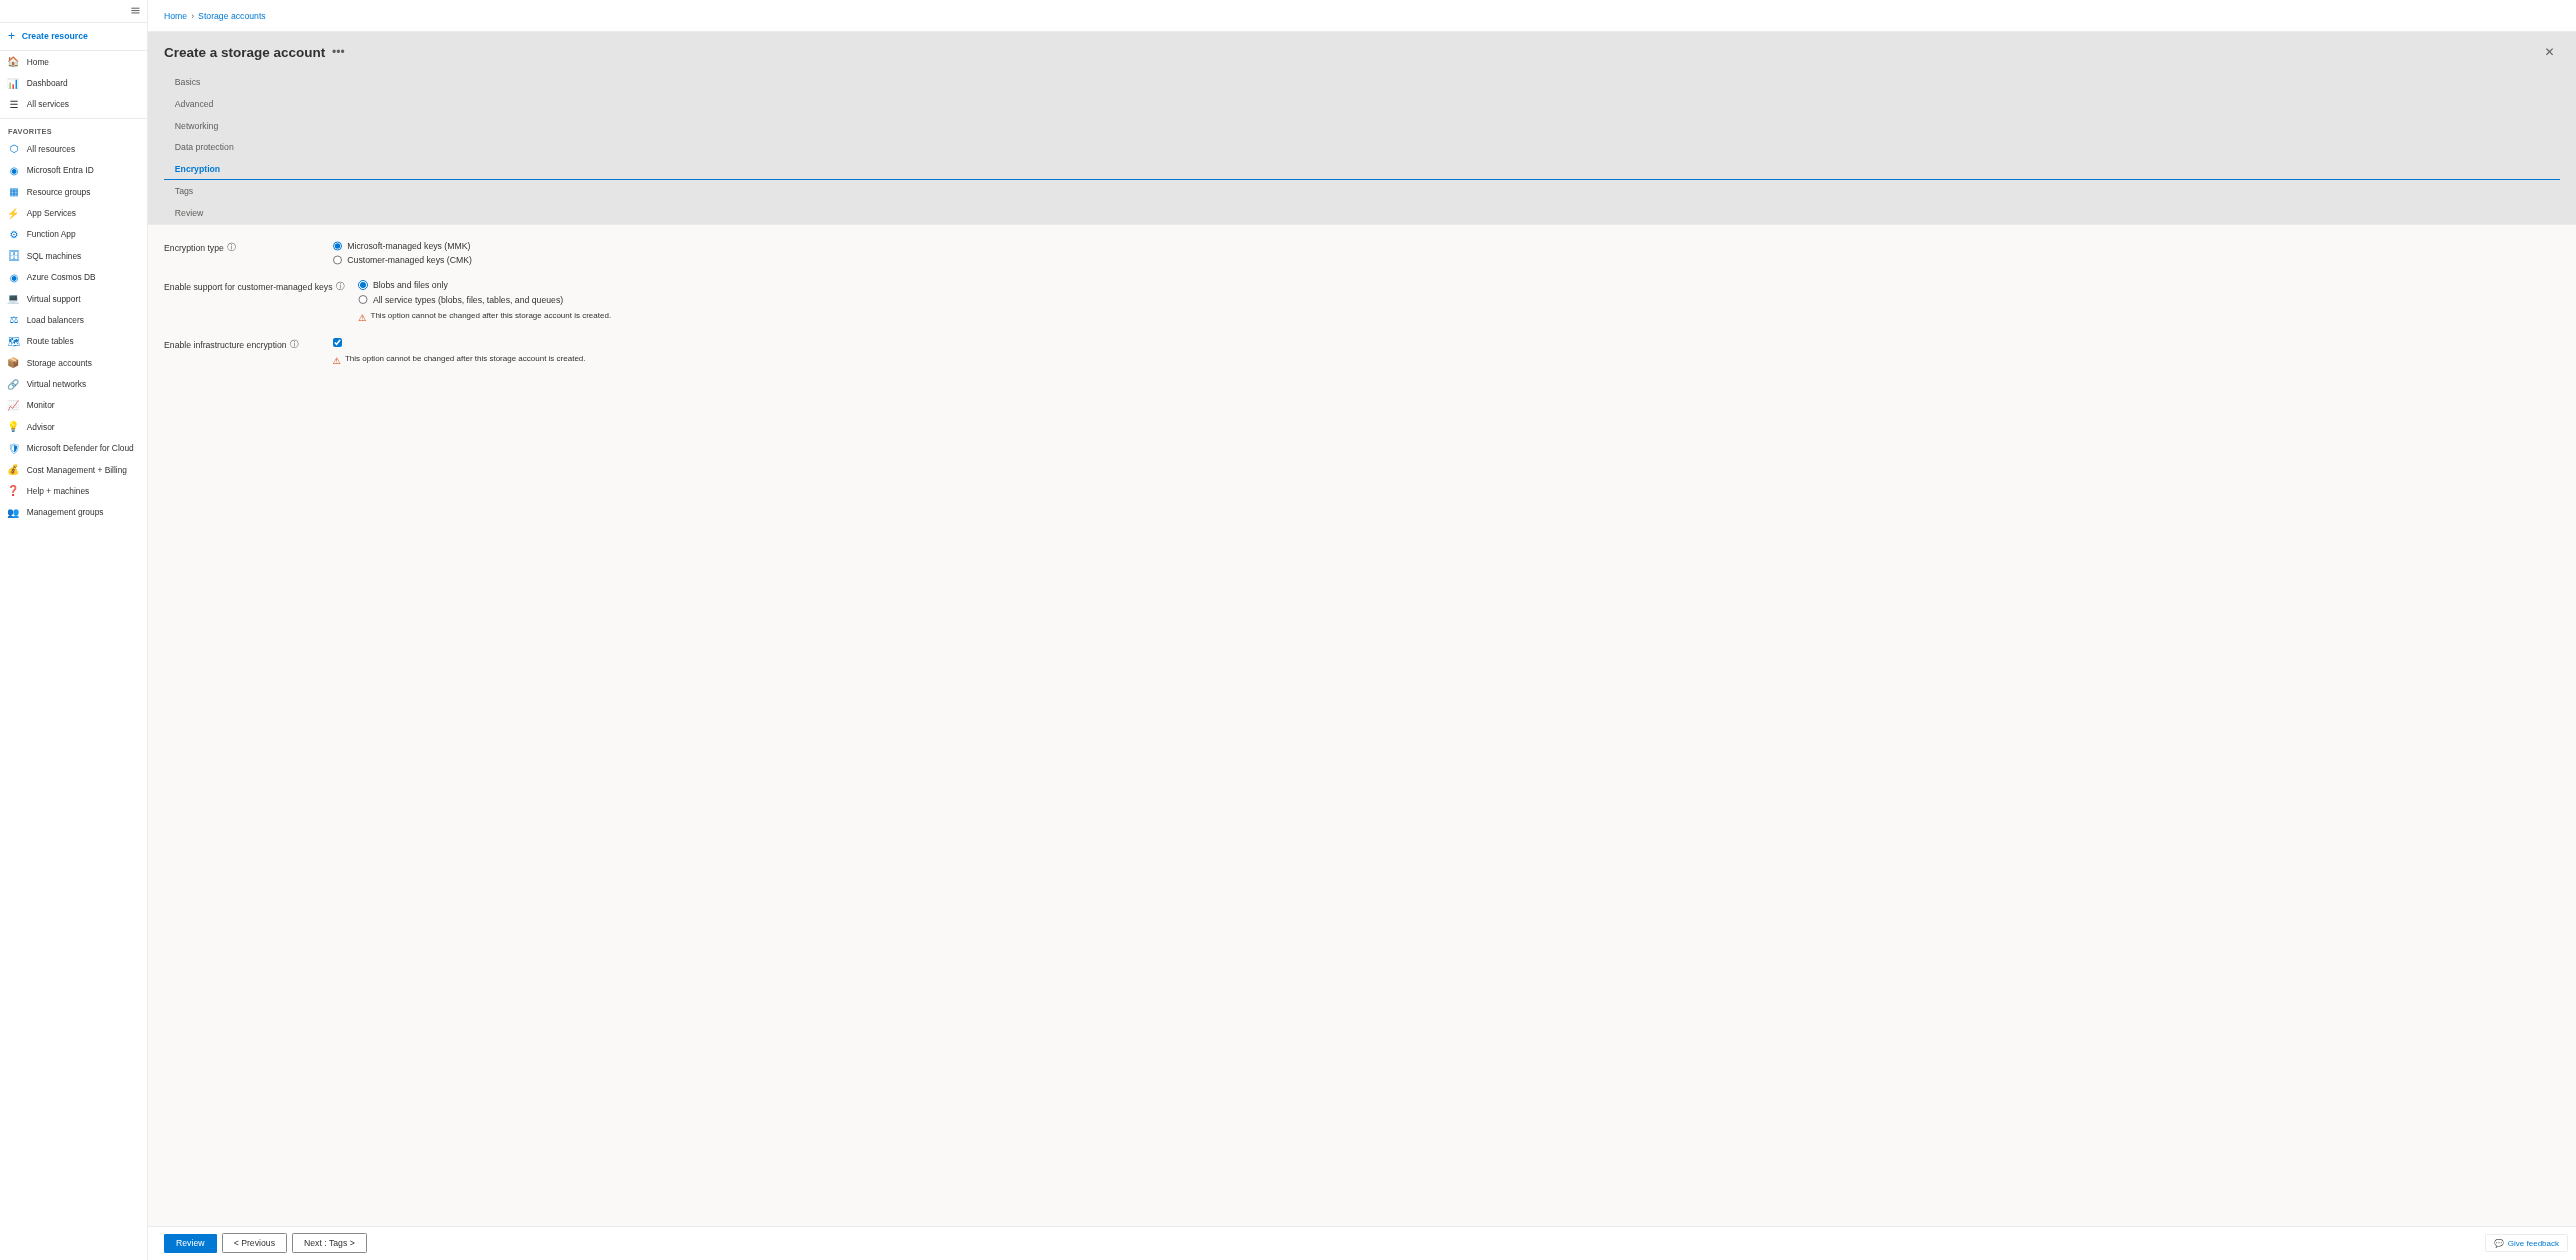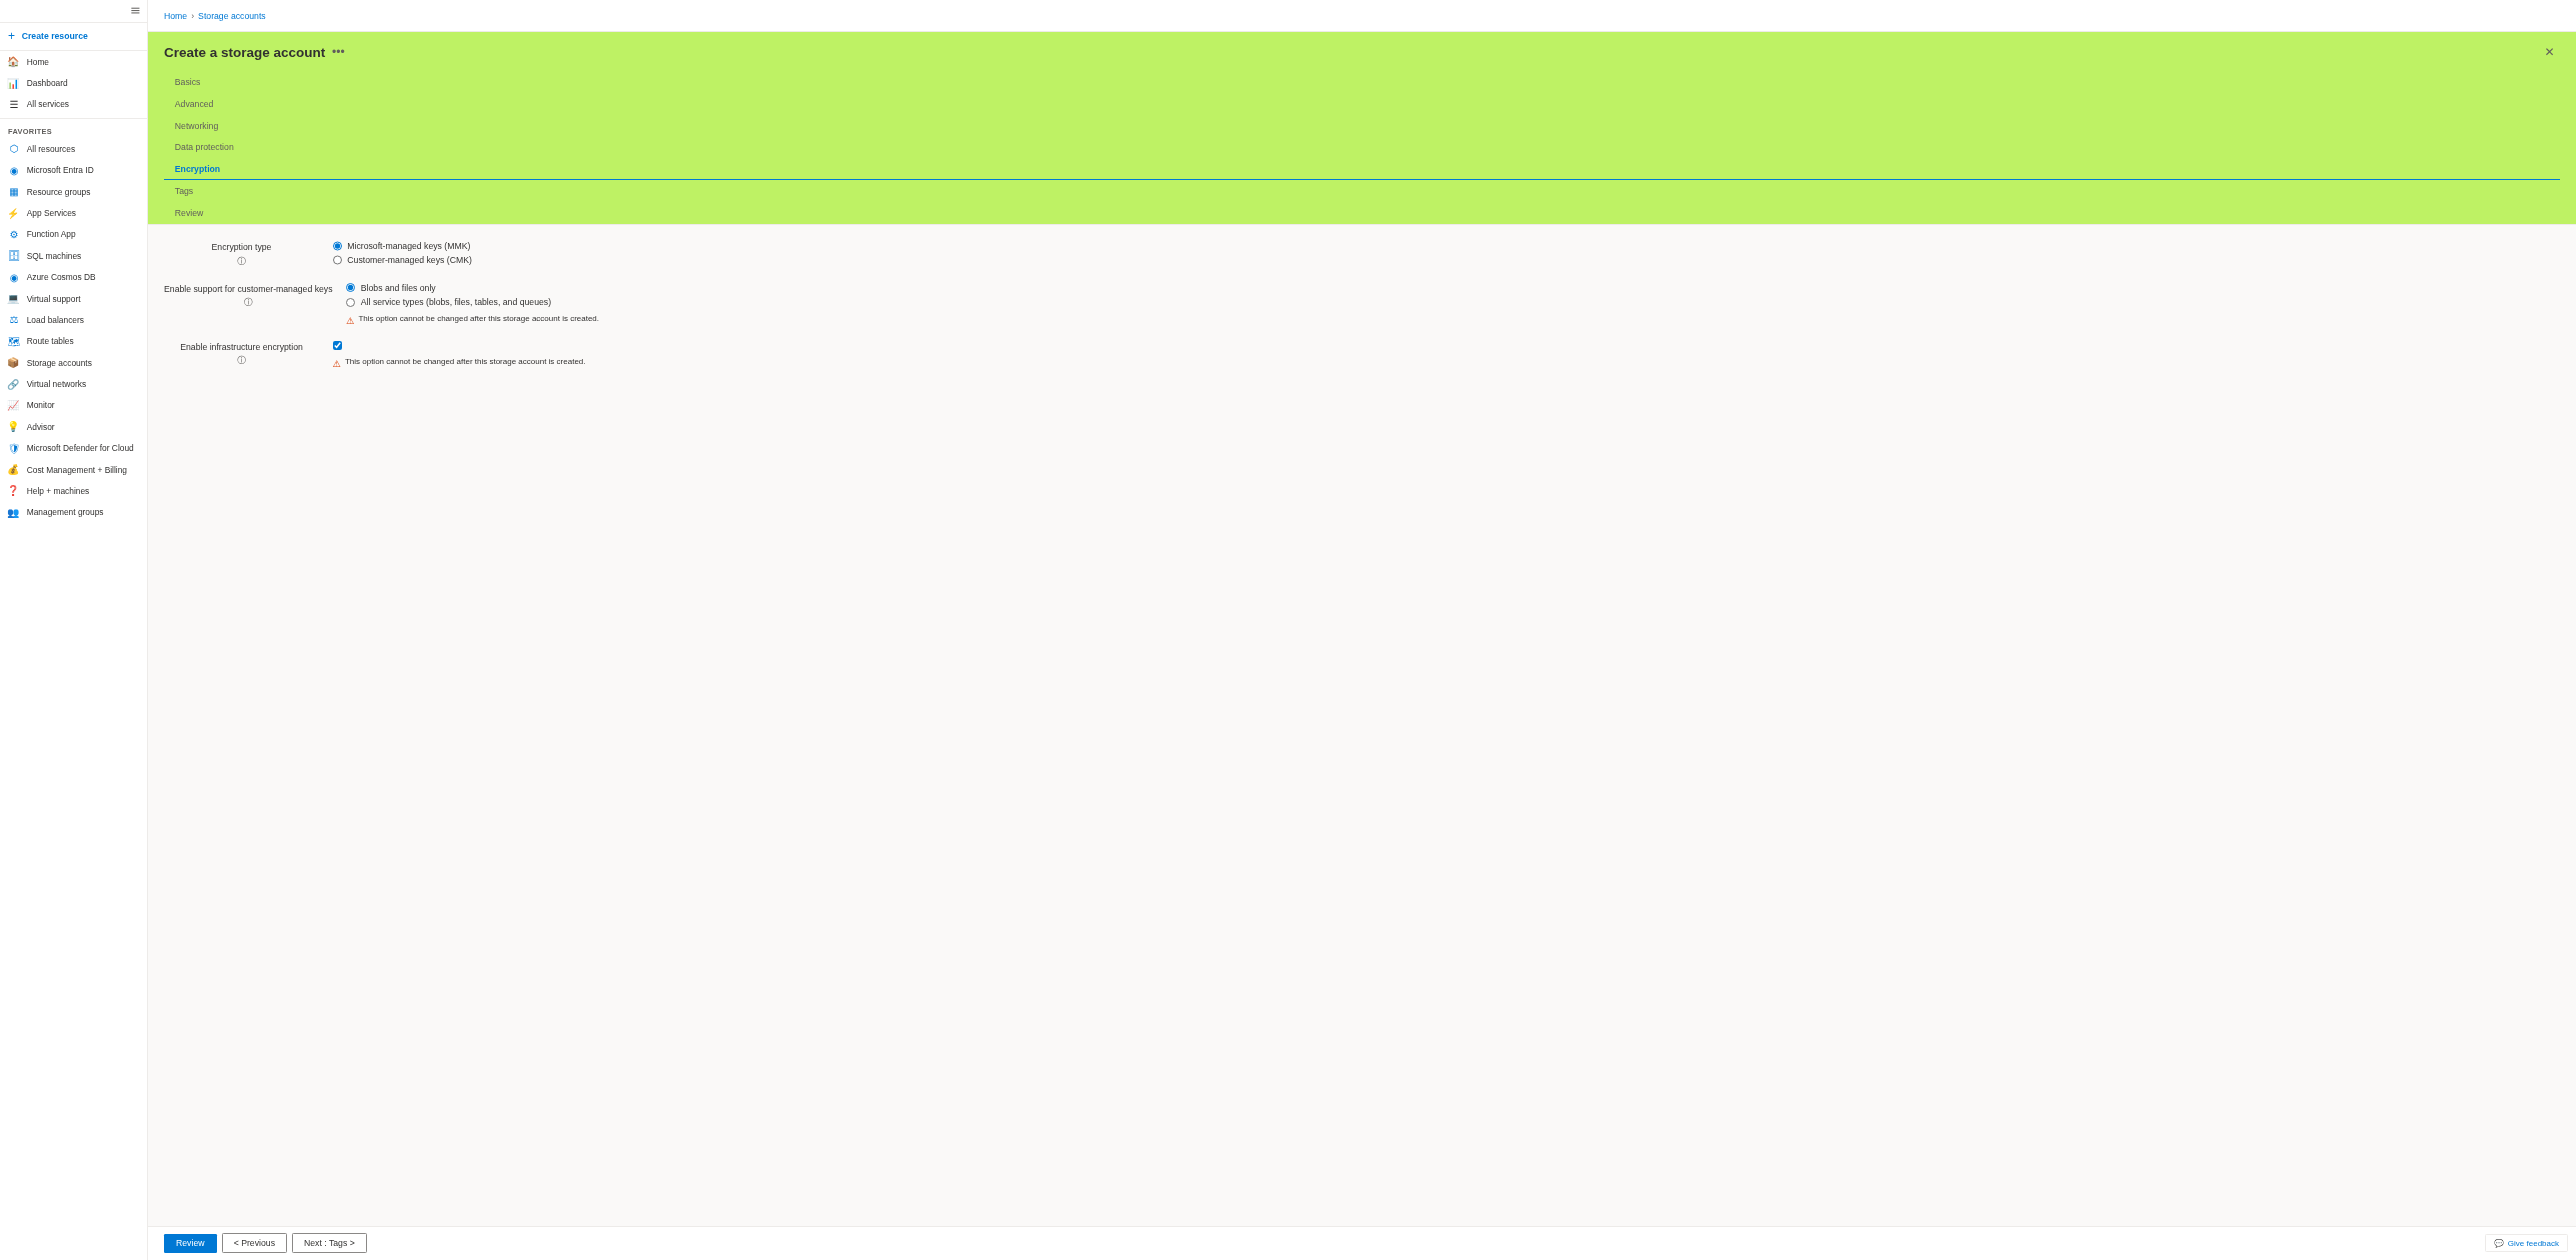--- a/index.html
+++ b/index.html
@@ -88,21 +88,21 @@
     .breadcrumb {
       display: flex;
       align-items: center;
       gap: 4px;
       font-size: 8.7px;
       color: #0078d4;
     }
 
     
     .page-header {
-      background: #bef264;
+      background: #e5e5e5;
       padding: 10.8px 16px 0 16px;
       border-bottom: 0.7px solid #edebe9;
     }
     .page-title-row {
       display: flex;
       align-items: center;
       gap: 6.7px;
       margin-bottom: 9.4px;
     }
     .page-title {
@@ -162,21 +162,20 @@
       gap: 13.5px;
     }
     .form-label {
       min-width: 155px;
       font-size: 8.7px;
       color: #323130;
       display: flex;
       align-items: center;
       gap: 3.4px;
       padding-top: 1.3px;
-      flex-direction: column;
     }
     .form-label .info-icon {
       color: #605e5c;
       font-size: 8.7px;
       cursor: pointer;
     }
     .form-controls {
       flex: 1;
       display: flex;
       flex-direction: column;

